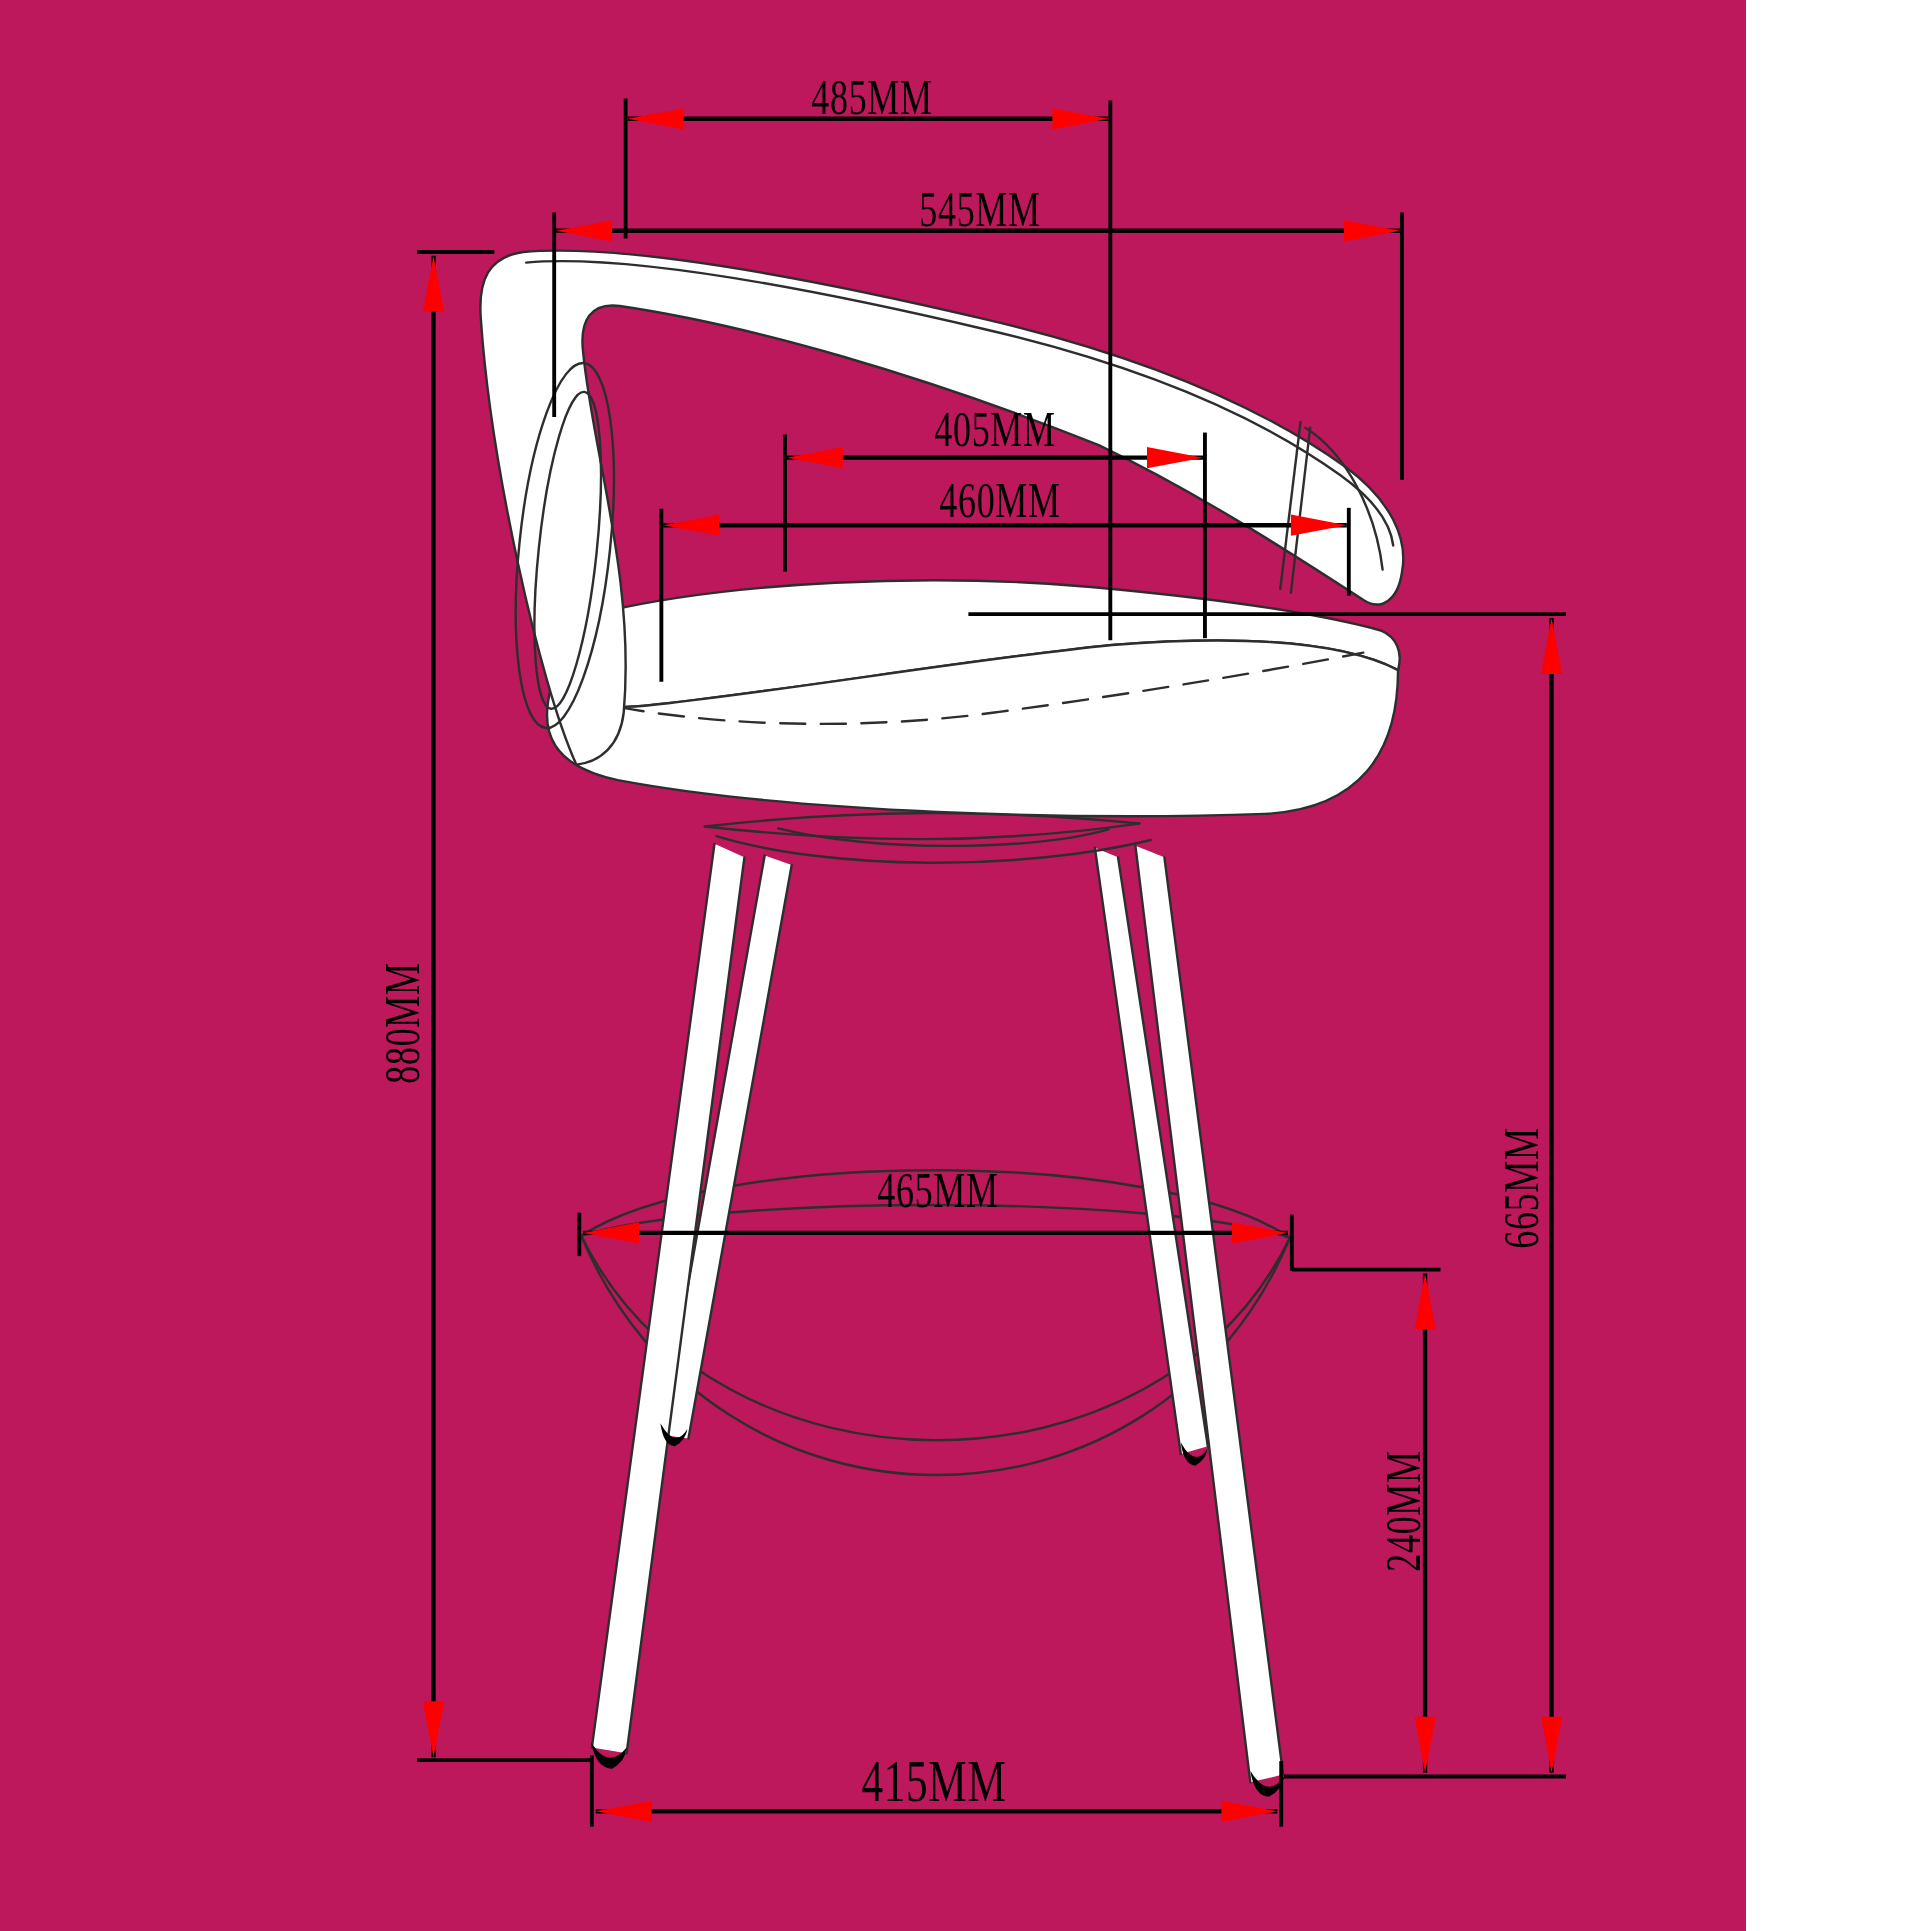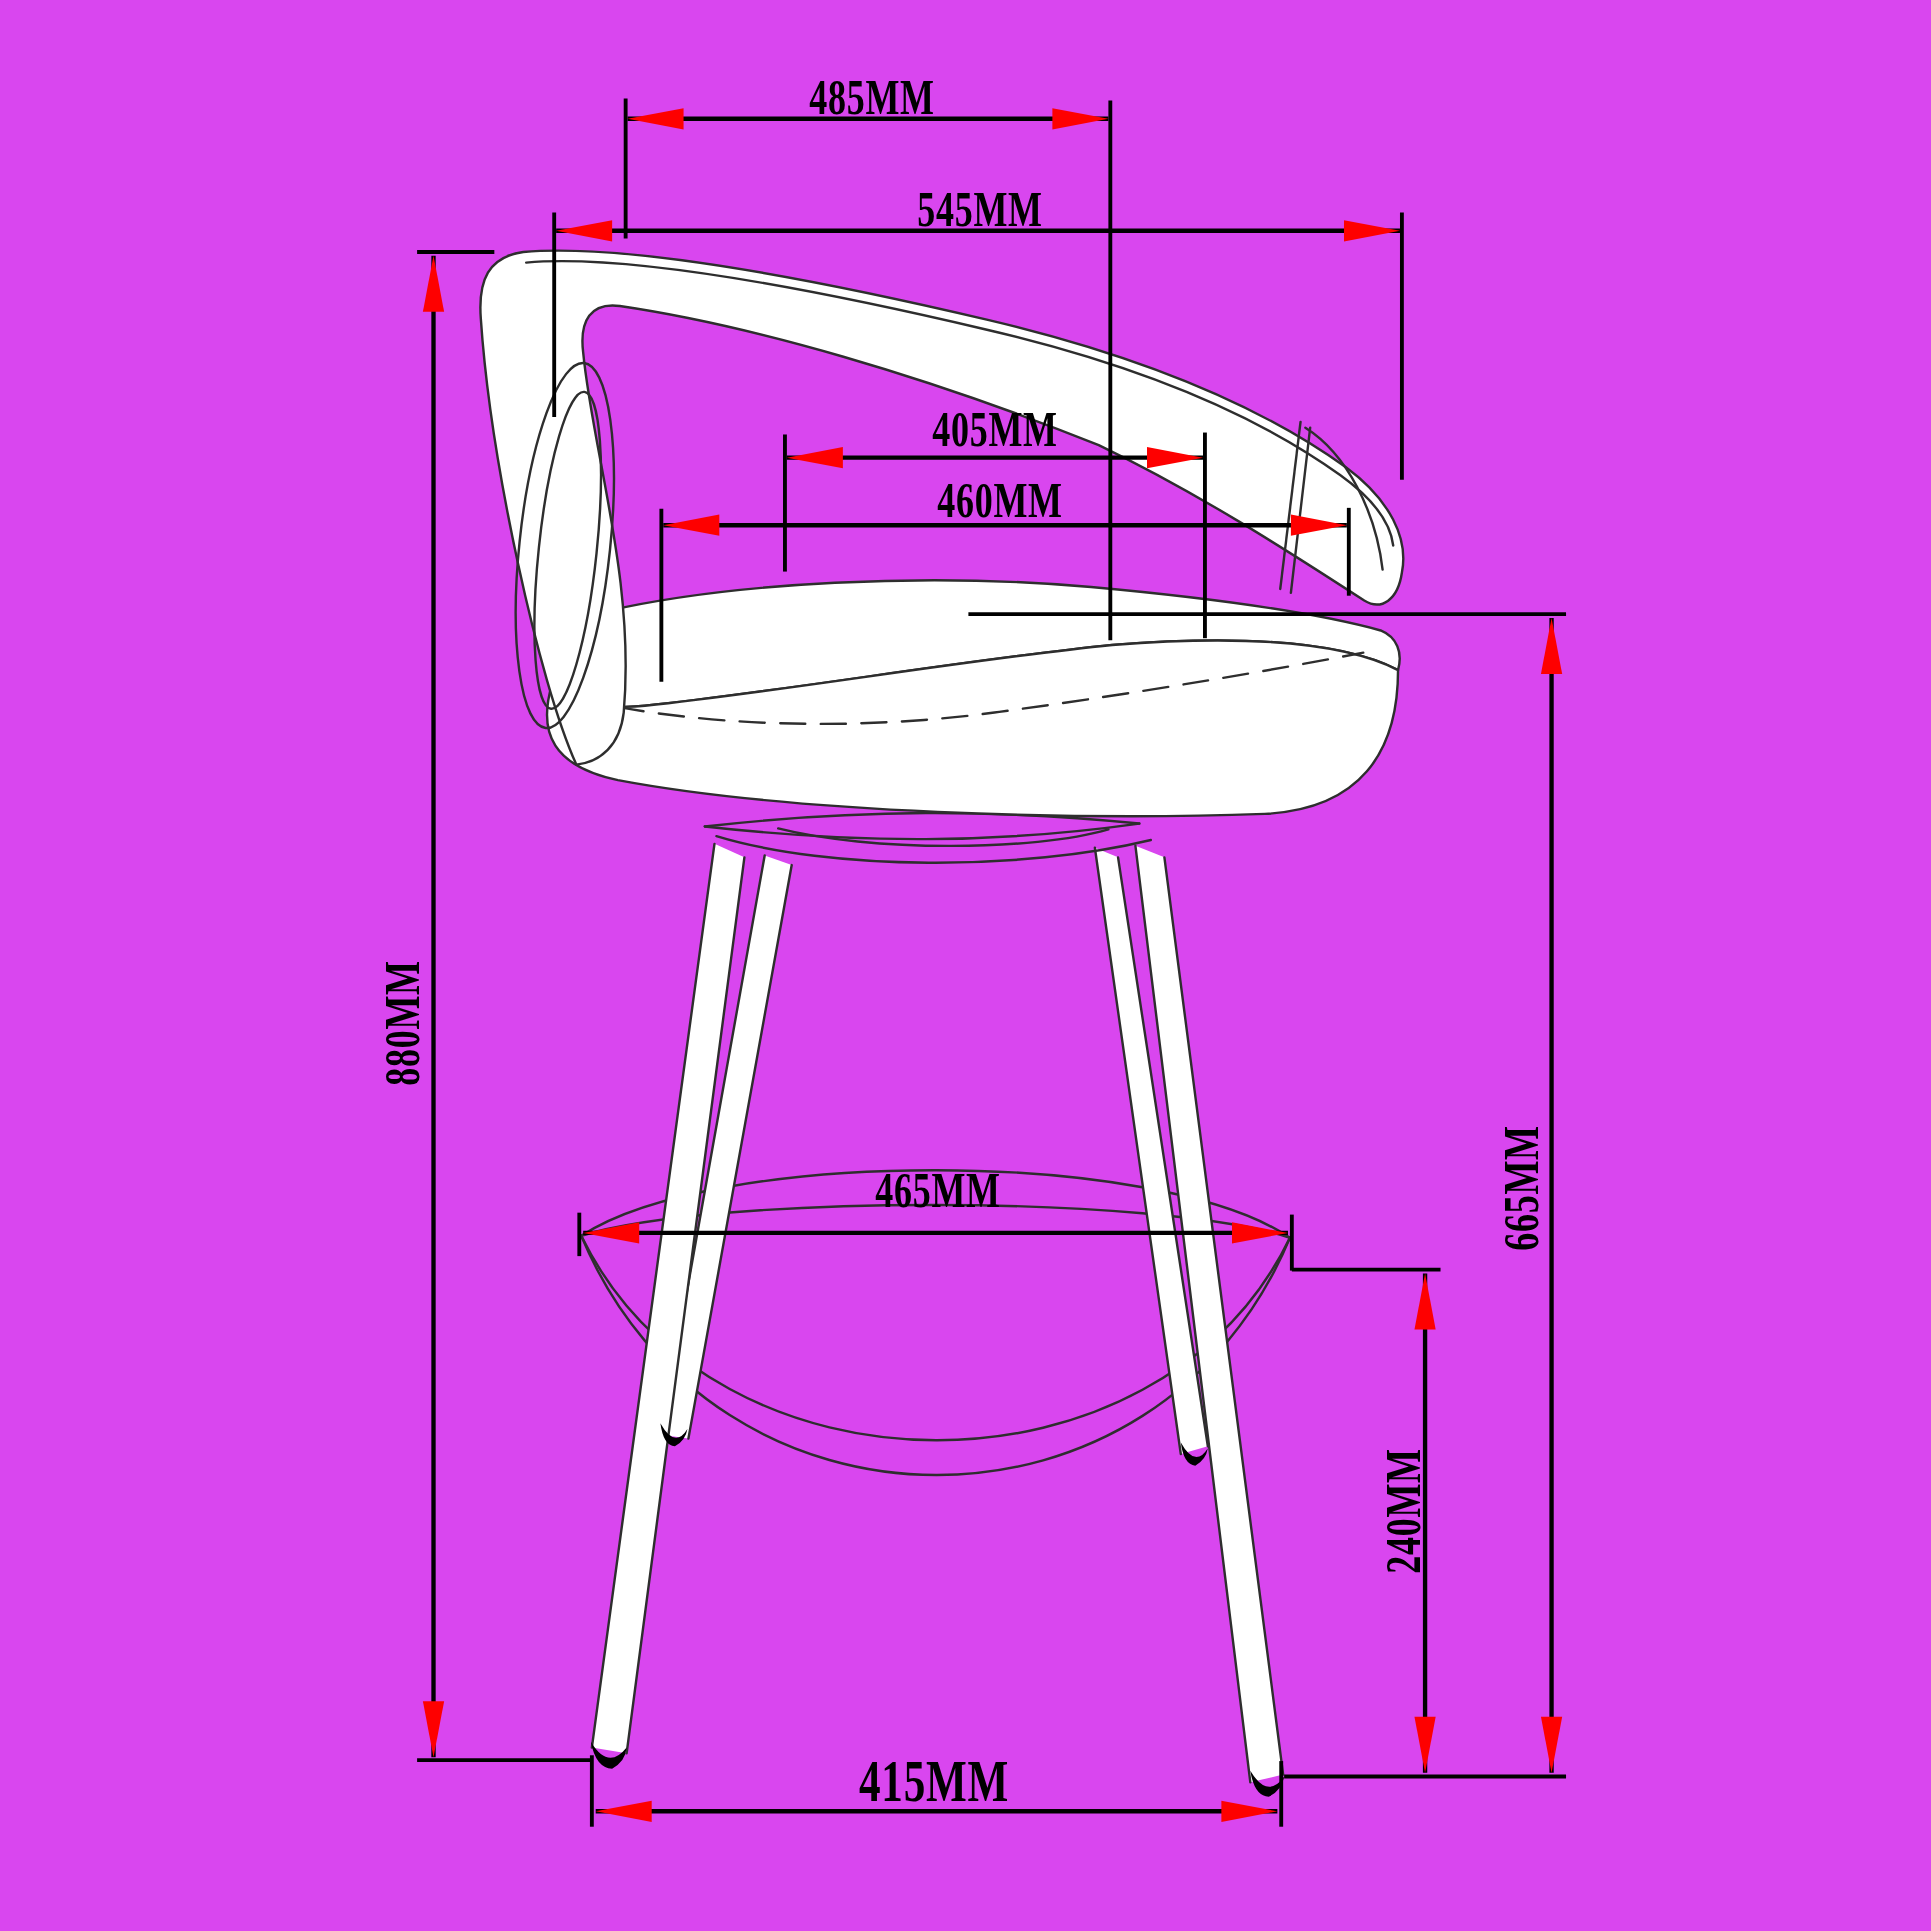--- a/index.html
+++ b/index.html
@@ -1,22 +1,21 @@
 <!DOCTYPE html>
 <html><head>
 <meta charset="utf-8">
 <style>
   html,body{margin:0;padding:0;background:#fff;}
   .canvas{
     position:relative;
-    width:1931px;height:1931px;
-    background:#d946ef;
+    width:1746px;height:1931px;
+    background:#be185d;
     overflow:hidden;
     font-family:"Liberation Serif", serif;
-    font-weight:bold;
   }
   .canvas svg{position:absolute;left:0;top:0;}
   .dim-label{
     position:absolute;
     color:#000;
     font-family:"Liberation Serif", serif;
     font-size:50px;
     line-height:1;
     white-space:nowrap;
     letter-spacing:1px;

